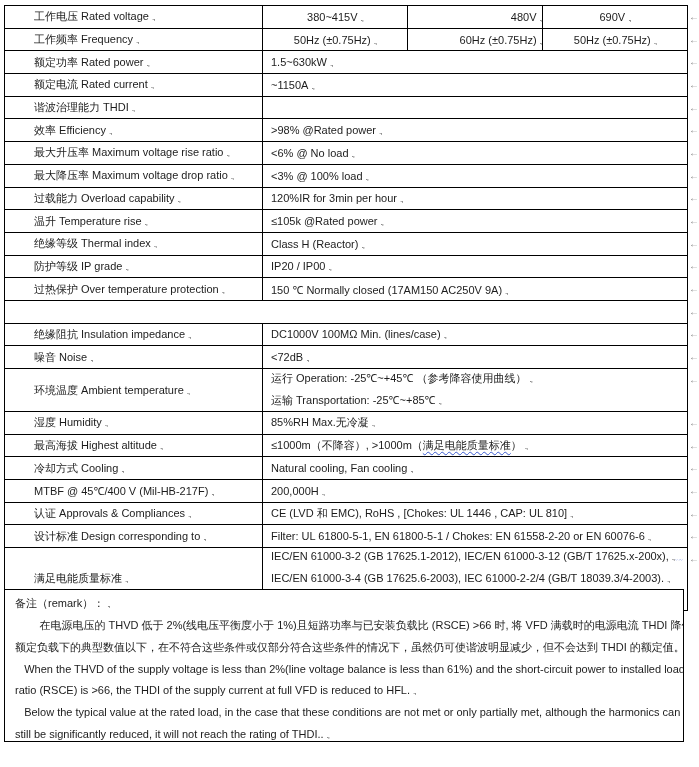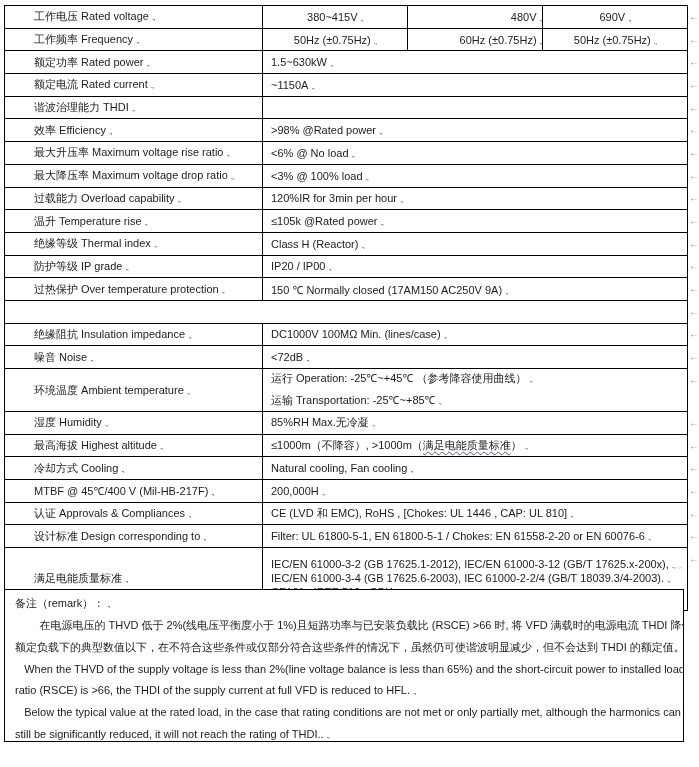--- a/index.html
+++ b/index.html
@@ -16,21 +16,21 @@
   .spec-row.h3{height:63px;}
   .cell{box-sizing:border-box;overflow:hidden;white-space:nowrap;font-size:11px;display:flex;flex-direction:column;justify-content:center;}
   .label-cell{width:258px;flex:none;border-right:1px solid var(--line,#000);padding-left:29px;}
   .val-cell{flex:1;padding-left:8px;}
   .val-cell.center{align-items:center;padding-left:0;}
   .val-cell.w1{width:145px;flex:none;border-right:1px solid var(--line,#000);}
   .val-cell.w2{width:135px;flex:none;border-right:1px solid var(--line,#000);align-items:flex-end;}
   .val-cell.w3{flex:1;}
   .tline{line-height:normal;}
   .h2 .val-cell .tline{line-height:21px;}
-  .h3 .val-cell .tline{line-height:12px;}
+  .h3 .val-cell .tline{line-height:21px;}
   .h3 .label-cell .tline{line-height:21px;}
   .pmark{font-size:8px;color:#3a3a3a;margin-left:3px;letter-spacing:-1px;}
   .bmark{color:var(--squig,#3b5bd0);font-size:8px;margin-left:1px;}
   .squig{text-decoration:underline;text-decoration-style:wavy;text-decoration-color:var(--squig,#3b5bd0);text-decoration-thickness:1px;text-underline-offset:2px;}
   .rowmark{position:absolute;right:-12px;top:50%;transform:translateY(-50%);font-size:10px;color:var(--mark,#8a8a8a);line-height:1;}
   .h2 .rowmark,.h3 .rowmark{top:6px;transform:none;}
   .remark-box{
     position:absolute;left:4px;top:589px;width:680px;height:153px;
     border:1px solid var(--line,#000);box-sizing:border-box;
     padding:3px 0 0 10px;font-size:11px;overflow:hidden;background:#fff;
@@ -262,18 +262,18 @@
           <div class="tline">IEC/EN 61000-3-4 (GB 17625.6-2003), IEC 61000-2-2/4 (GB/T 18039.3/4-2003).<span class="pmark">.,</span></div>
           <div class="tline">CE101 , IEEE 519 , G5/4.<span class="pmark">.,</span></div>
         </div>
         <span class="rowmark">←</span>
       </div>
     </div>
   <div class="remark-box">
       <div class="remark-line">备注（remark）：<span class="pmark">.,</span><span class="rowmark" style="right: -9px;">←</span></div>
       <div class="remark-line">        在电源电压的 THVD 低于 2%(线电压平衡度小于 1%)且短路功率与已安装负载比 (RSCE) &gt;66 时, 将 VFD 满载时的电源电流 THDI 降低到 HFL</div>
       <div class="remark-line">额定负载下的典型数值以下，在不符合这些条件或仅部分符合这些条件的情况下，虽然仍可使谐波明显减少，但不会达到 THDI 的额定值。<span class="pmark">.,</span></div>
-      <div class="remark-line">   When the THVD of the supply voltage is less than 2%(line voltage balance is less than 65%) and the short-circuit power to installed load</div>
+      <div class="remark-line">   When the THVD of the supply voltage is less than 2%(line voltage balance is less than 61%) and the short-circuit power to installed load</div>
       <div class="remark-line">ratio (RSCE) is &gt;66, the THDI of the supply current at full VFD is reduced to HFL.<span class="pmark">.,</span></div>
-      <div class="remark-line">   Below the typical value at the rated load, in the case that rating conditions are not met or only partially met, although the harmonics can</div>
+      <div class="remark-line">   Below the typical value at the rated load, in the case that these conditions are not met or only partially met, although the harmonics can</div>
       <div class="remark-line">still be significantly reduced, it will not reach the rating of THDI..<span class="pmark">.,</span></div>
     </div>
 </div>
 
 </body></html>

